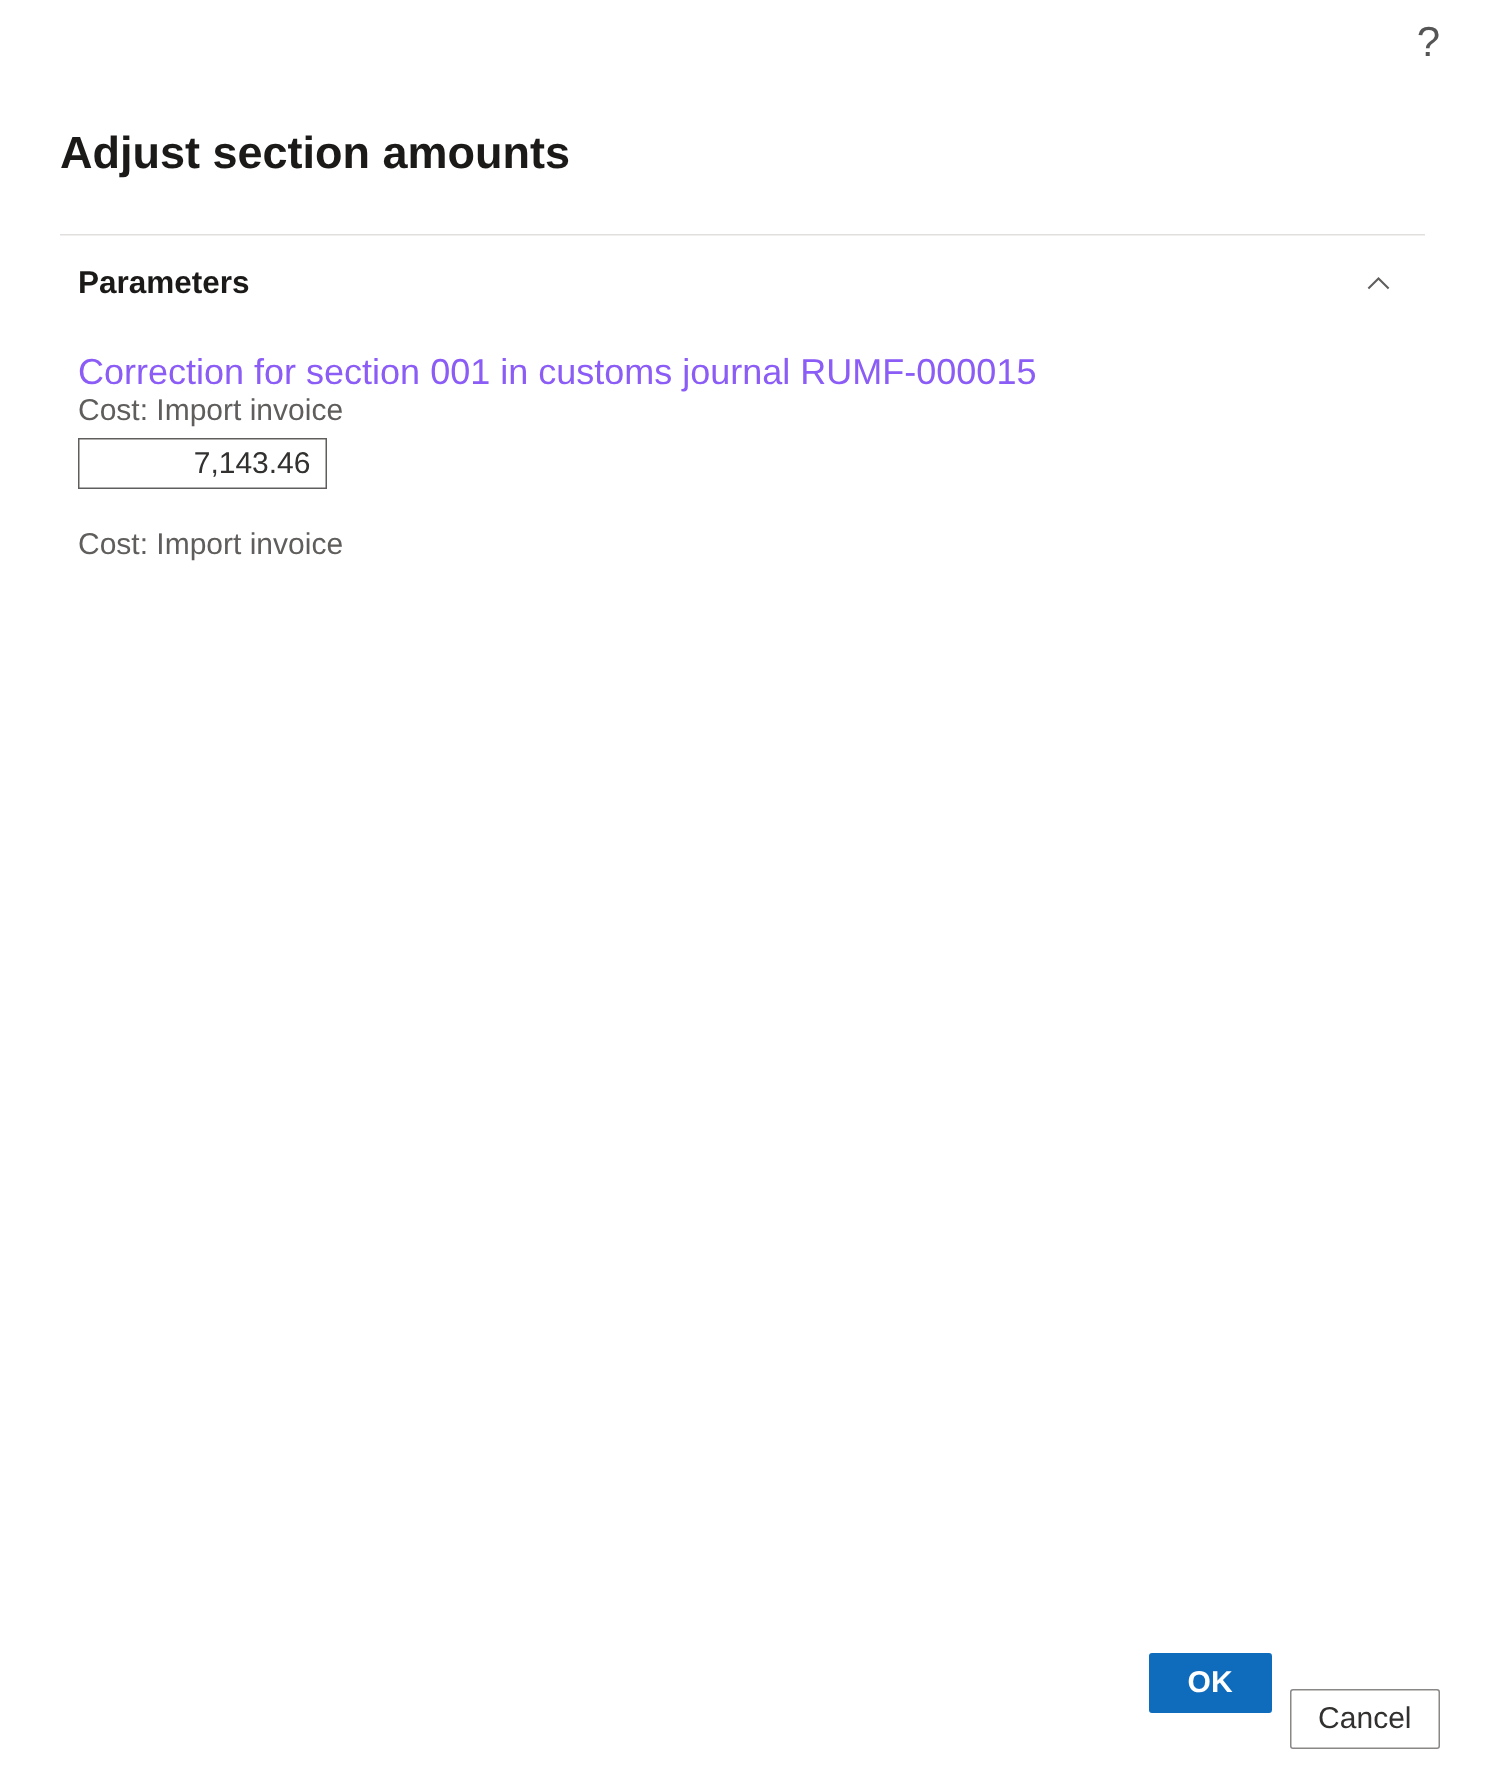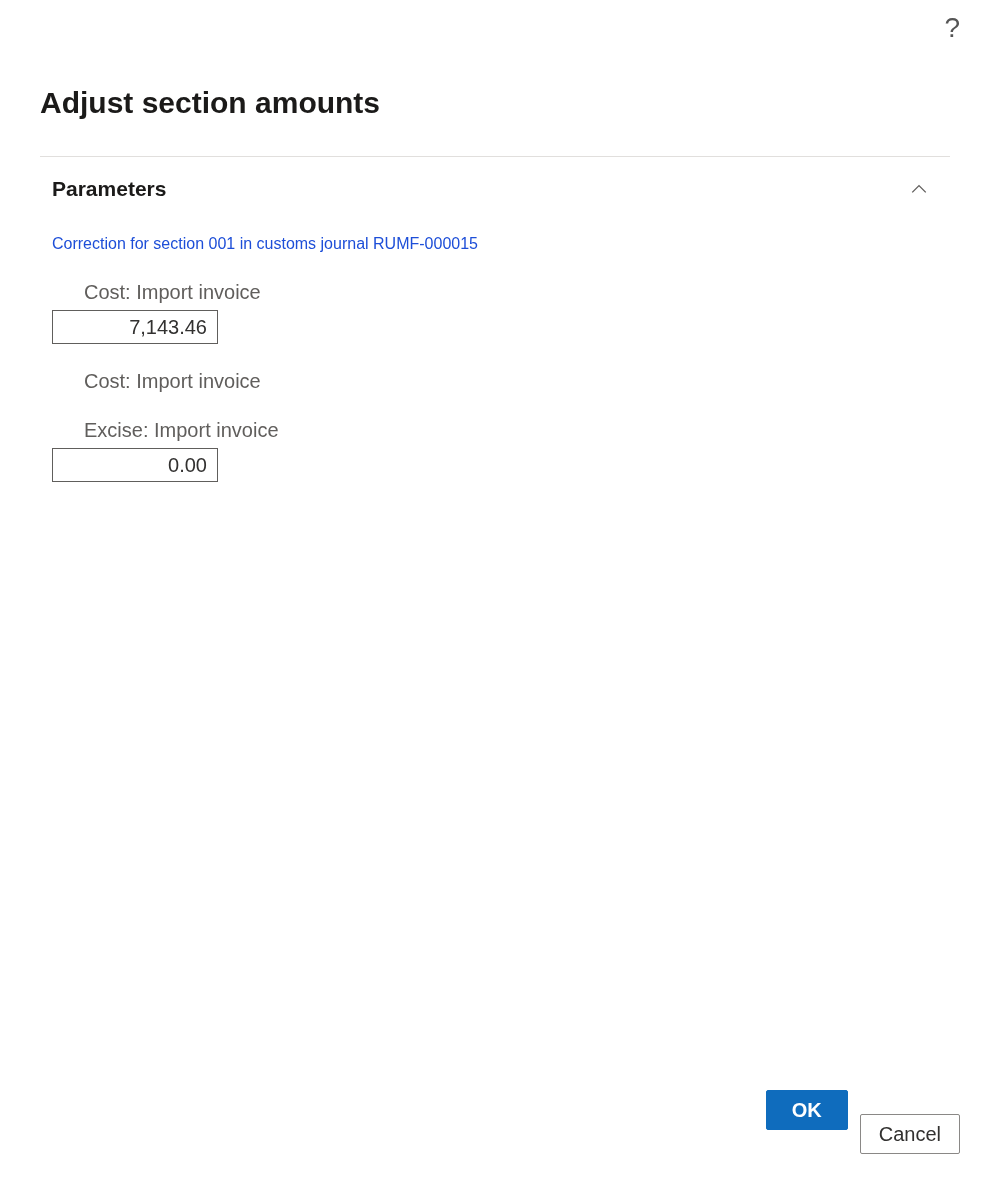--- a/index.html
+++ b/index.html
@@ -58,48 +58,46 @@
       width: 100%;
       height: 100%;
       stroke: #605e5c;
       stroke-width: 1.2;
       fill: none;
     }
     .section-body {
       padding: 34px 40px 0 52px;
     }
     .description {
-      font-size: 16px;
-      color: #1d4ed8;
-      margin-bottom: 28px;
+      font-size: 24px;
+      color: #8b5cf6;
     }
     .field-group {
       margin-bottom: 26px;
     }
     .field-label {
       font-size: 20px;
       color: #605e5c;
       margin-bottom: 6px;
       display: block;
-      margin-left: 32px;
     }
     .field-input {
       width: 166px;
       height: 34px;
       border: 1px solid #605e5c;
       font-size: 20px;
       color: #323130;
       text-align: right;
       padding: 0 10px 0 0;
       font-family: inherit;
       background: #fff;
     }
     .button-bar {
       position: absolute;
-      bottom: 30px;
+      bottom: 18px;
       right: 30px;
       display: flex;
       gap: 12px;
     }
     .btn {
       min-width: 82px;
       height: 40px;
       font-size: 20px;
       font-family: inherit;
       border-radius: 2px;
@@ -142,24 +140,20 @@
 
   <div class="field-group">
     <label class="field-label">Cost: Import invoice</label>
     <input class="field-input" type="text" value="7,143.46" style="">
   </div>
 
   <div class="field-group">
     <label class="field-label">Cost: Import invoice</label>
   </div>
 
-  <div class="field-group">
-    <label class="field-label">Excise: Import invoice</label>
-    <input class="field-input" type="text" value="0.00" style="">
-  </div>
 
   <div class="field-group">
   </div>
 </div>
 
 <div class="button-bar">
   <button class="btn btn-primary">OK</button>
   <button class="btn btn-secondary">Cancel</button>
 </div>
 

